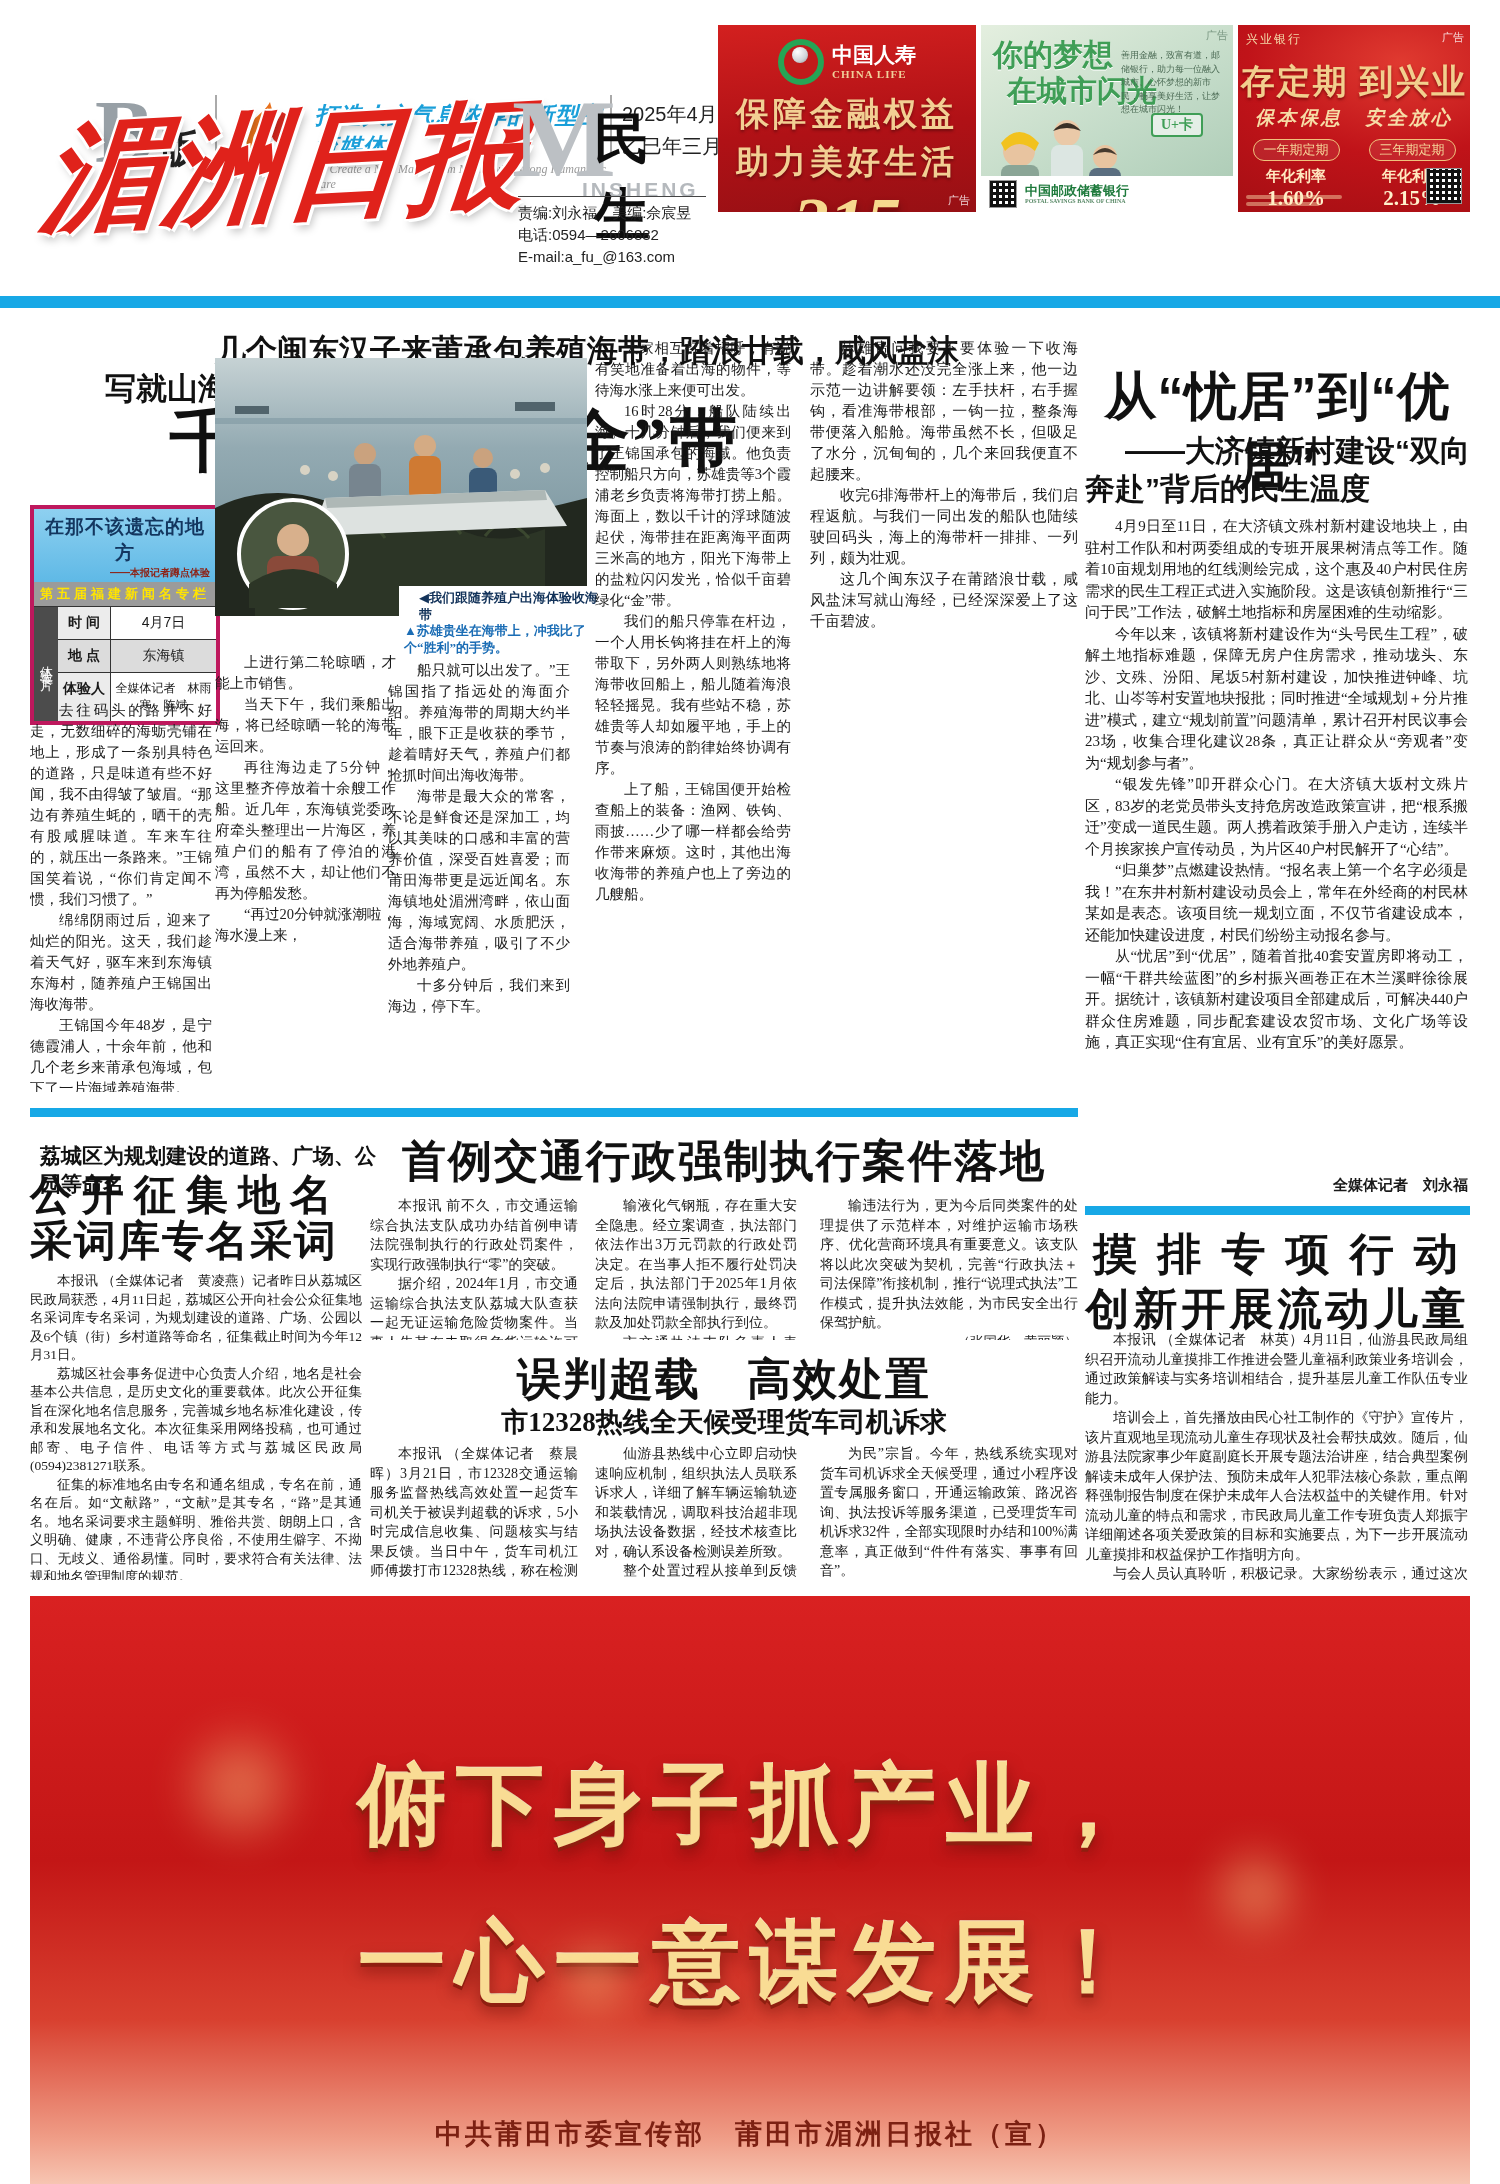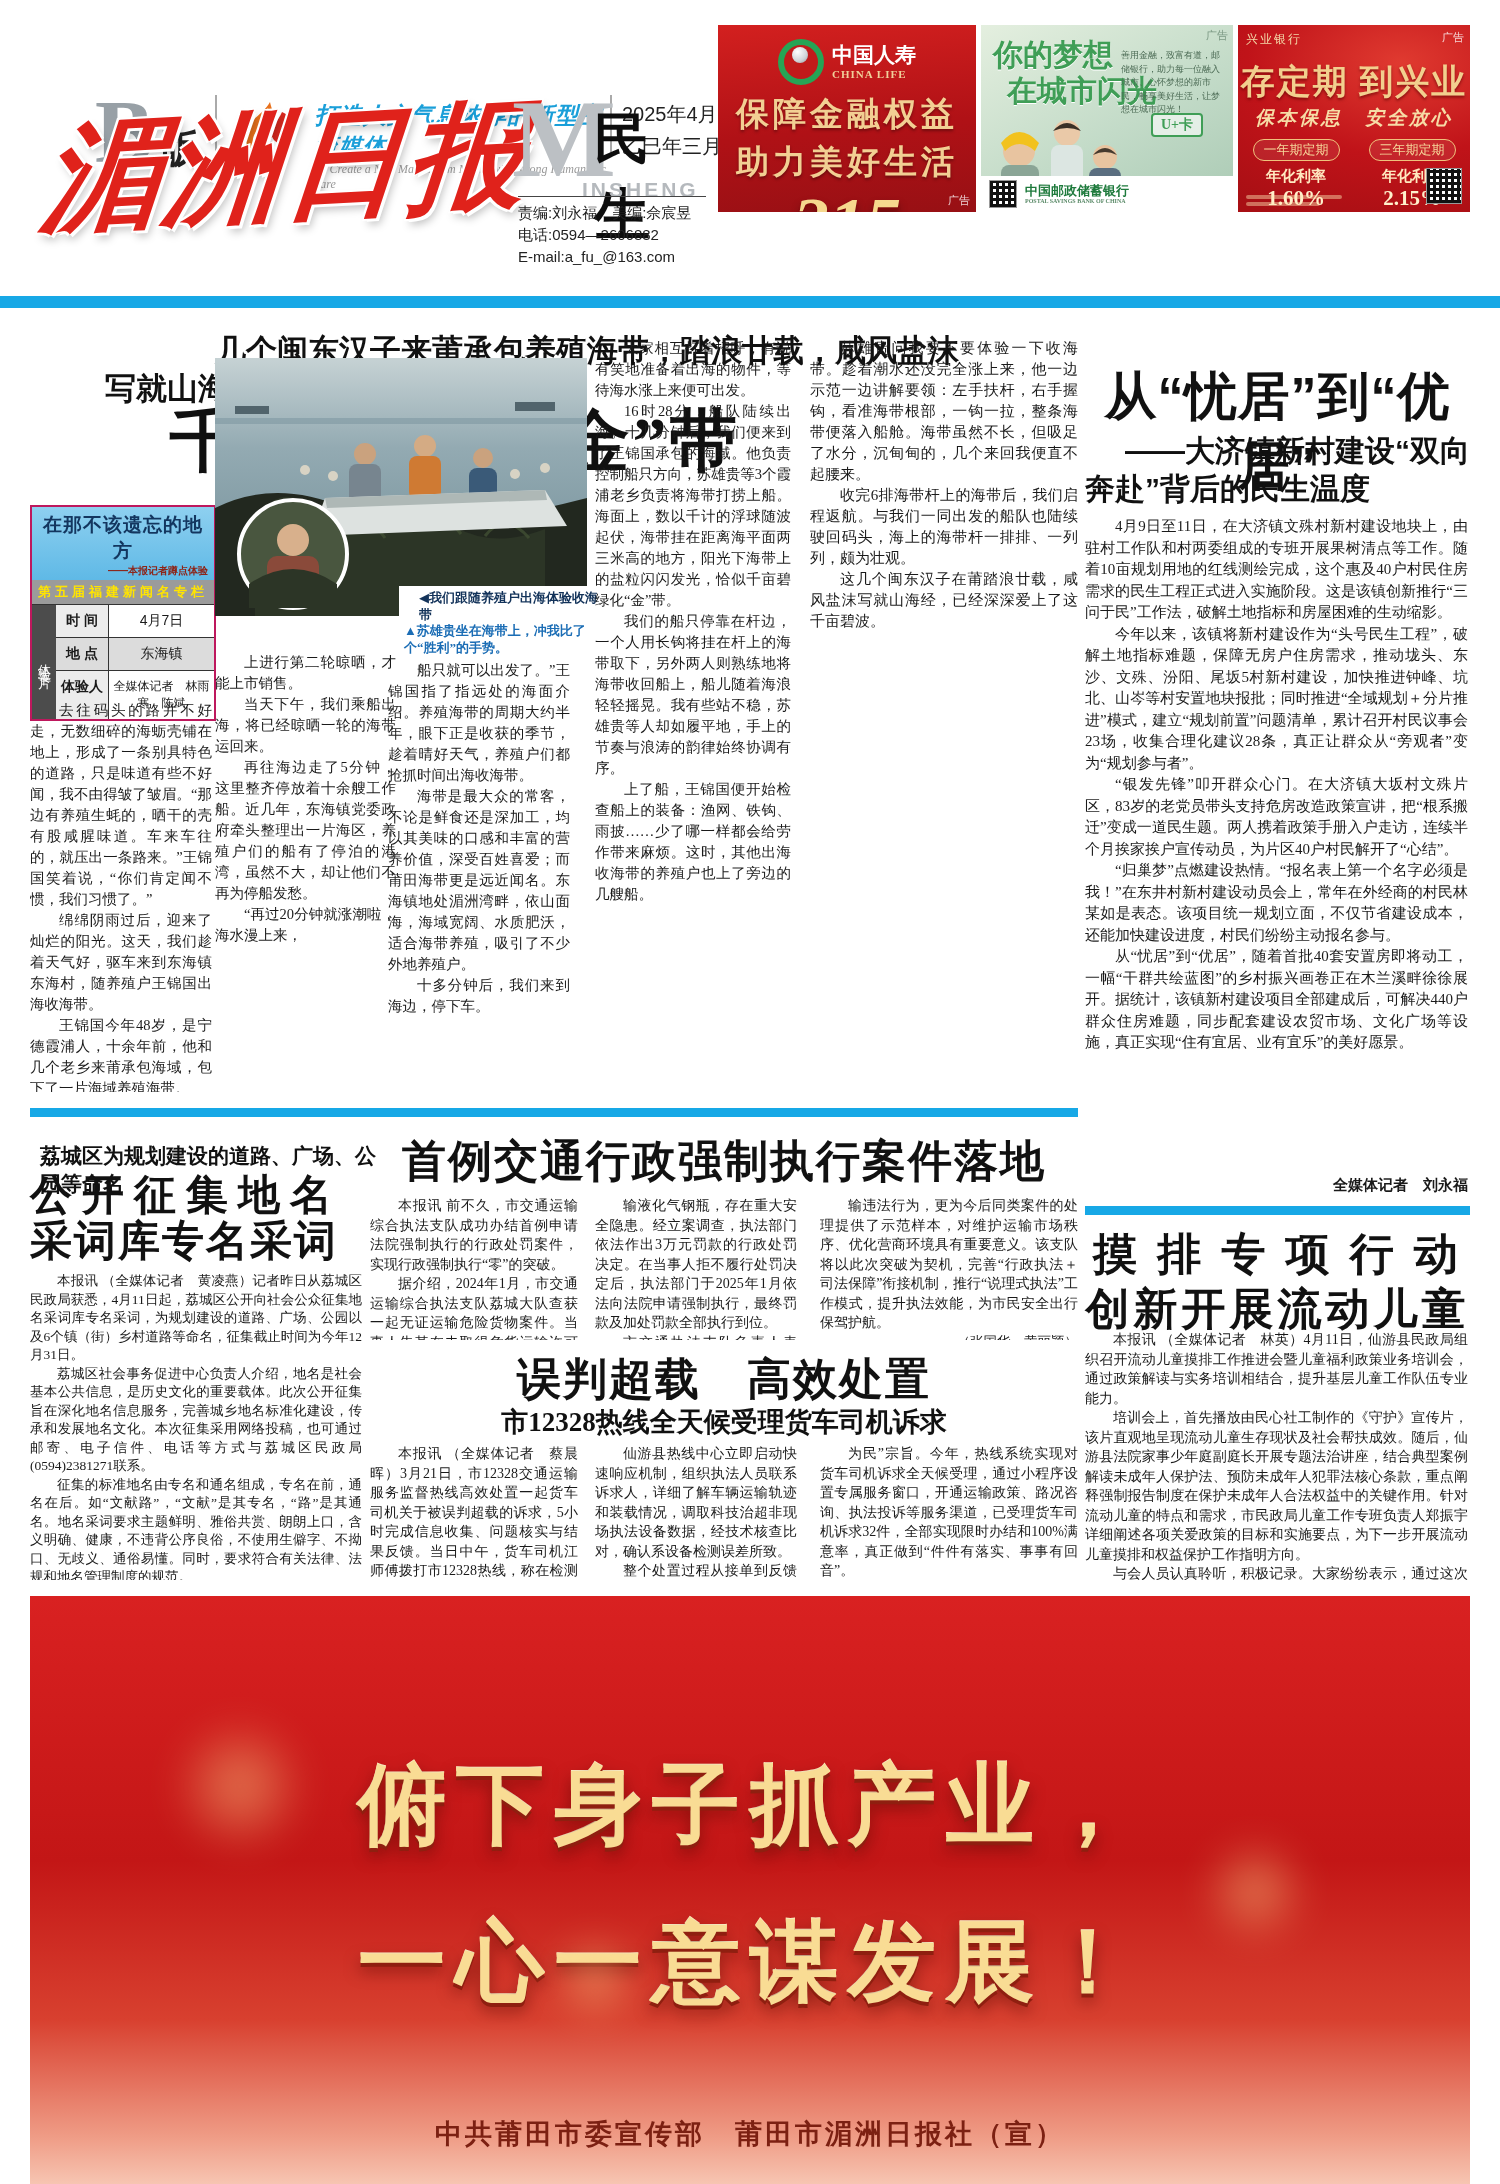--- a/index.html
+++ b/index.html
@@ -52,21 +52,21 @@
   .cib-pills{display:flex;justify-content:space-around;margin-top:8px;}
   .cib-pill{border:1px solid #efc27c;border-radius:12px;padding:1px 10px;font-size:13px;color:#f6d79a;background:rgba(255,255,255,.08);}
   .cib-rates{display:flex;justify-content:space-around;margin-top:6px;font-size:15px;font-weight:bold;color:#ffe9c0;text-align:center;}
   .cib-rates b{font-size:21px;color:#fff0cc;}
   .fineline{height:4px;background:rgba(255,230,180,.45);border-radius:2px;margin-top:3px;}
   
   .bluebar{background:#17a8e6;}
   .kicker{font-weight:bold;font-size:31px;color:#111;}
   .main-title{font-size:68px;font-weight:900;letter-spacing:3px;color:#101010;text-align:center;}
   
-  .expbox{border:2px solid #be185d;}
+  .expbox{border:4px solid #be185d;}
   .exp-head{background:linear-gradient(180deg,#8ed0f0,#5fb9e6);padding:5px 6px 2px;}
   .exp-title{font-size:19px;font-weight:900;color:#13365f;text-align:center;letter-spacing:1px;}
   .exp-sub{font-size:10px;color:#8d2418;text-align:right;font-weight:bold;}
   .exp-banner{background:#9b9b9b;color:#ffe400;font-weight:900;font-size:13px;text-align:center;
               letter-spacing:4px;padding:3px 0;font-family:"Liberation Sans",sans-serif;}
   .exp-table{display:flex;border-top:1px solid #333;}
   .exp-side{width:24px;background:#4c4c4c;color:#fff;writing-mode:vertical-rl;text-align:center;
             font-size:13px;letter-spacing:4px;display:flex;align-items:center;justify-content:center;}
   .exp-rows{flex:1;}
   .exp-row{display:flex;border-bottom:1px solid #333;font-size:14px;}

